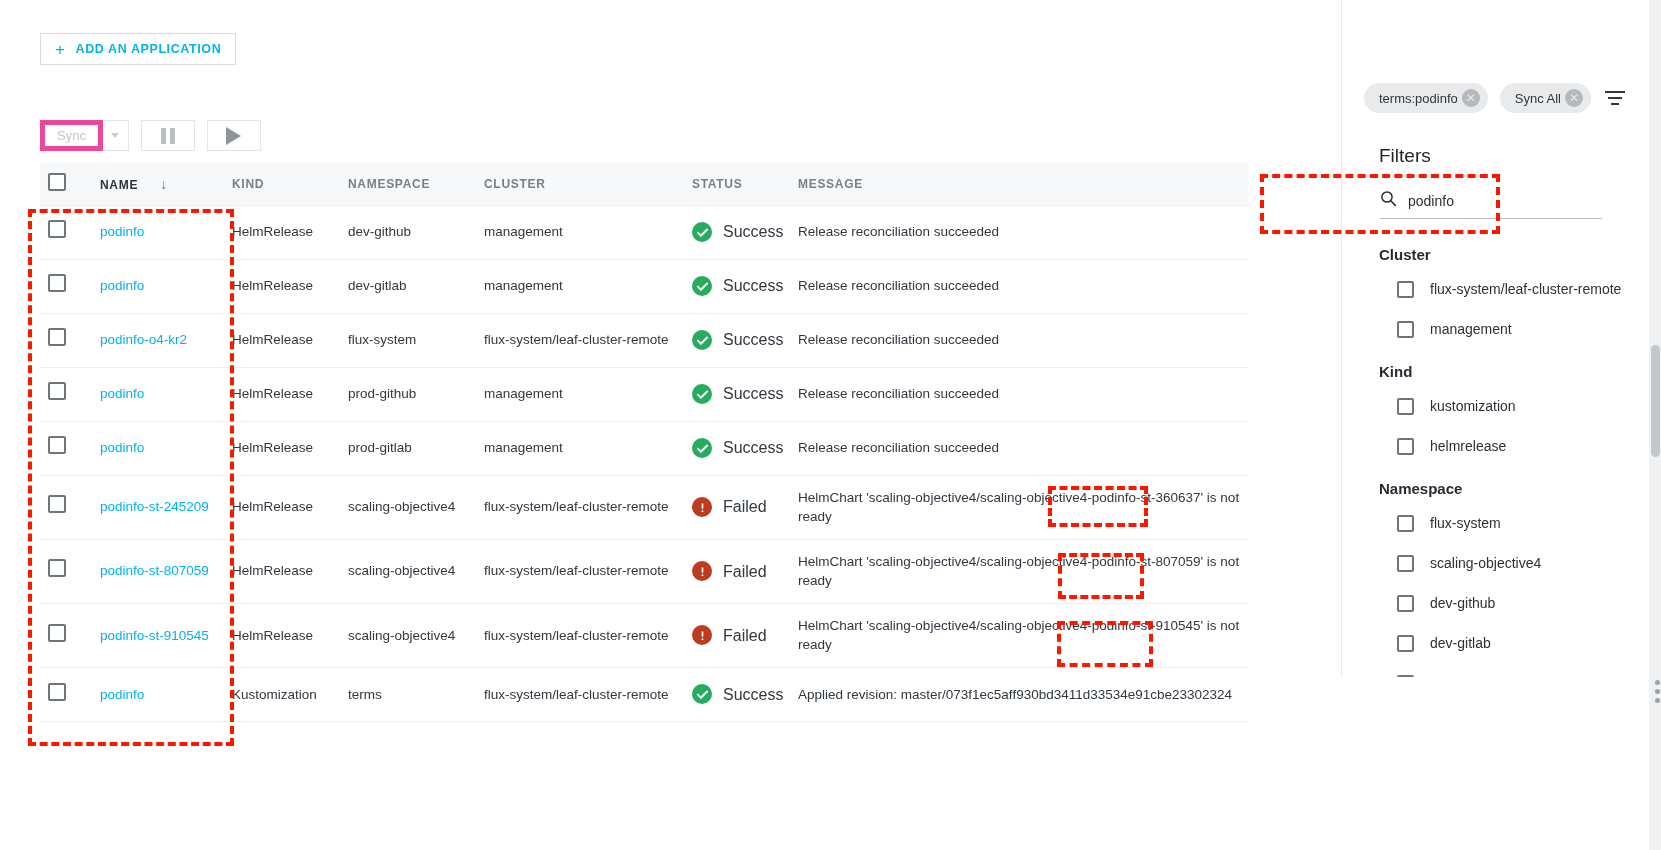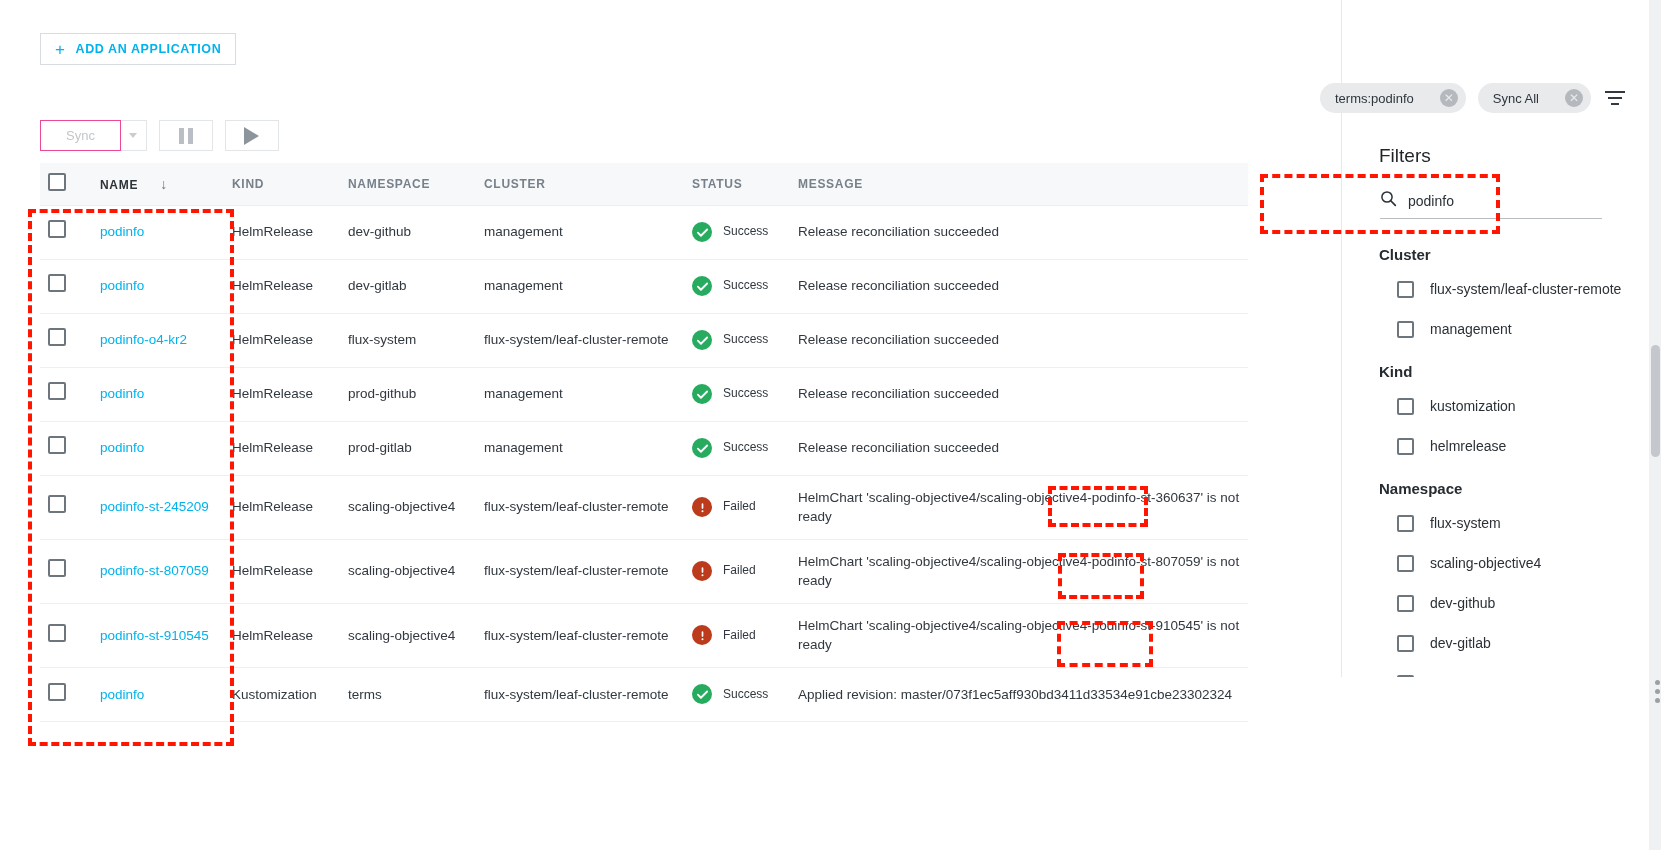--- a/index.html
+++ b/index.html
@@ -54,26 +54,26 @@
   .plus-icon { color: #00b3ec; font-size: 17px; line-height: 1; font-weight: 400; }
 
   
   .sync-toolbar {
     position: absolute;
     left: 40px; top: 120px;
     display: flex; align-items: stretch; gap: 12px;
   }
   .sync-btn {
     height: 31px; min-width: 56px;
-    border: 1px solid #ec4899;
+    border: 5px solid #ec4899;
     background: #fff;
     color: #c2c7cc;
     font-size: 13px;
     display: flex; align-items: center; justify-content: center;
-    padding: 0 25px;
+    padding: 0 12px;
     cursor: default;
   }
   .sync-caret {
     height: 31px; width: 26px;
     border: 1px solid #e3e6e8; border-left: none;
     background: #fff;
     display: flex; align-items: center; justify-content: center;
   }
   .sync-caret i {
     width: 0; height: 0;
@@ -149,36 +149,36 @@
 
   .status-cell { display: flex; align-items: center; gap: 11px; }
   .badge-dot {
     width: 20px; height: 20px; border-radius: 50%;
     display: inline-flex; align-items: center; justify-content: center;
     flex: 0 0 auto;
   }
   .badge-dot.ok   { background: #27ab5f; }
   .badge-dot.fail { background: #bc3b1d; }
   .badge-dot svg { display: block; }
-  .status-text { font-size: 12px; color: #31383f; }
+  .status-text { font-size: 16px; color: #31383f; }
 
   
   .panel {
     position: absolute;
     right: 12px; top: 0;
     width: 308px; height: 677px;
     background: #ffffff;
     border-left: 1px solid #e6e8ea;
   }
   .chips {
     position: absolute; top: 83px; right: 34px;
     display: flex; align-items: center; gap: 12px;
   }
   .chip {
-    display: flex; align-items: center; gap: 26px;
+    display: flex; align-items: center; gap: 4px;
     height: 30px; padding: 0 8px 0 15px;
     border-radius: 16px;
     background: #e9eaec;
     font-size: 13px;
     color: #2f363d;
     cursor: pointer;
   }
   .chip-x {
     width: 18px; height: 18px; border-radius: 50%;
     background: #b5b9bd; color: #e9eaec;

